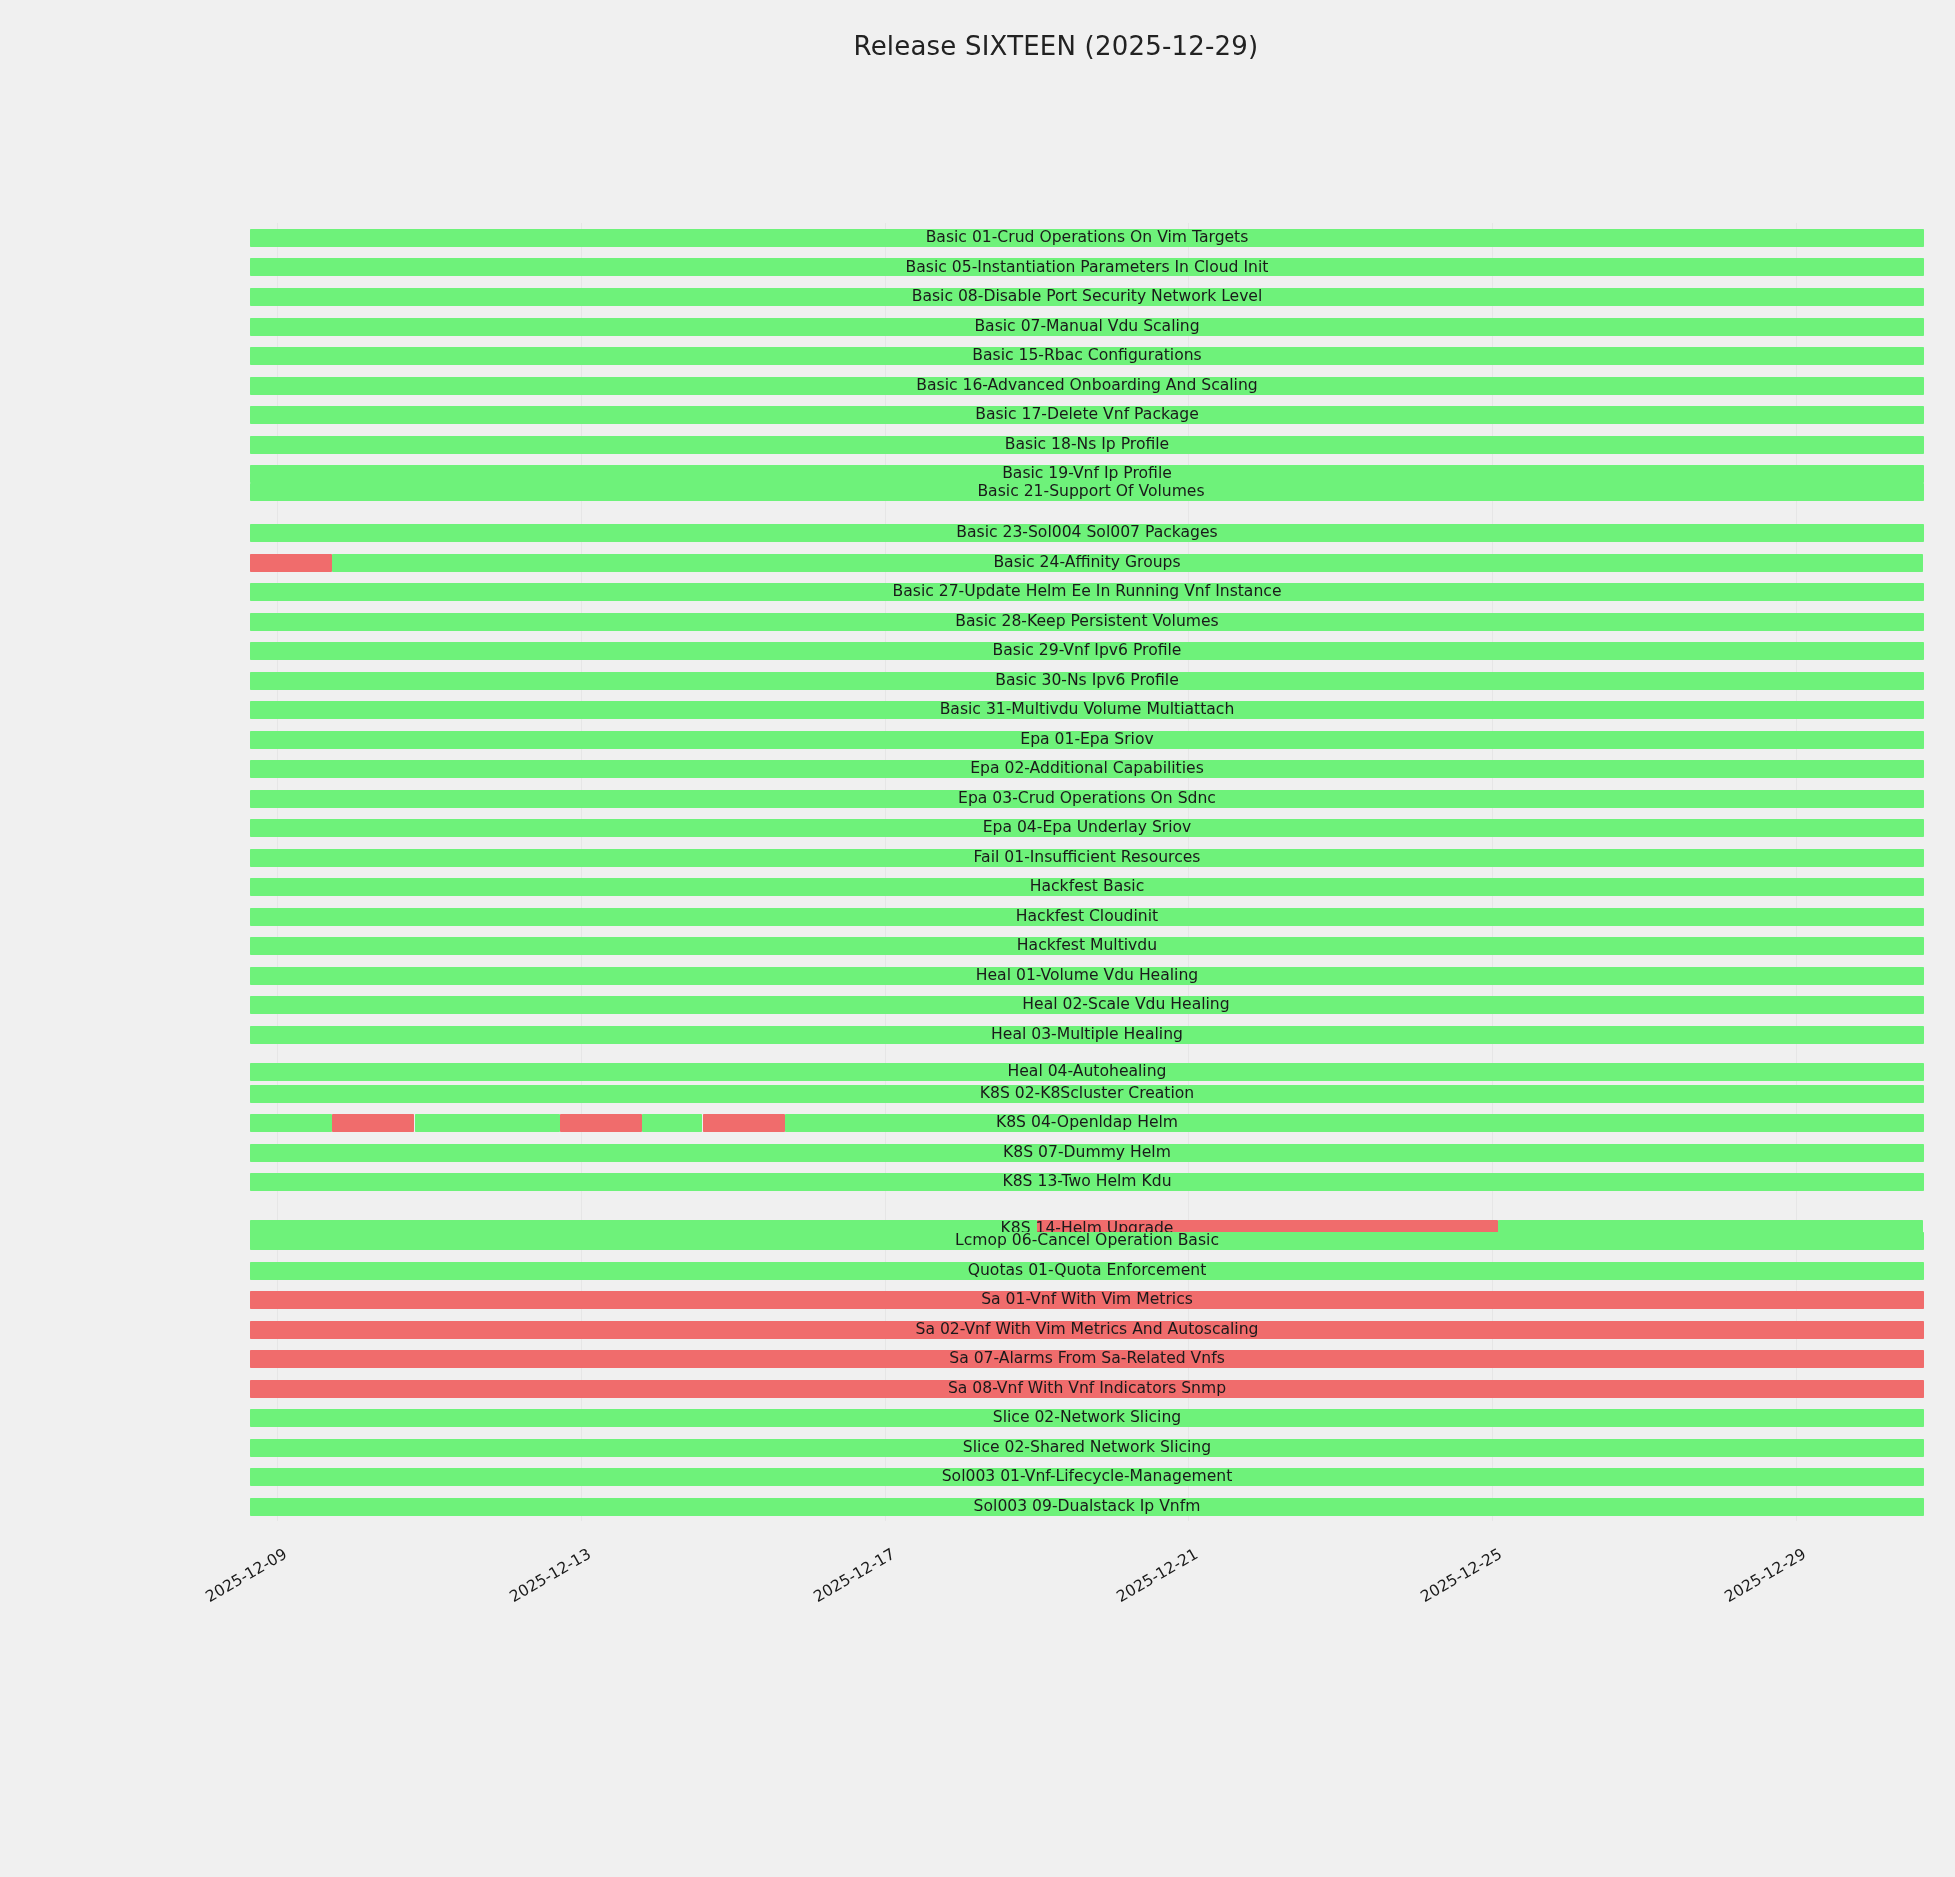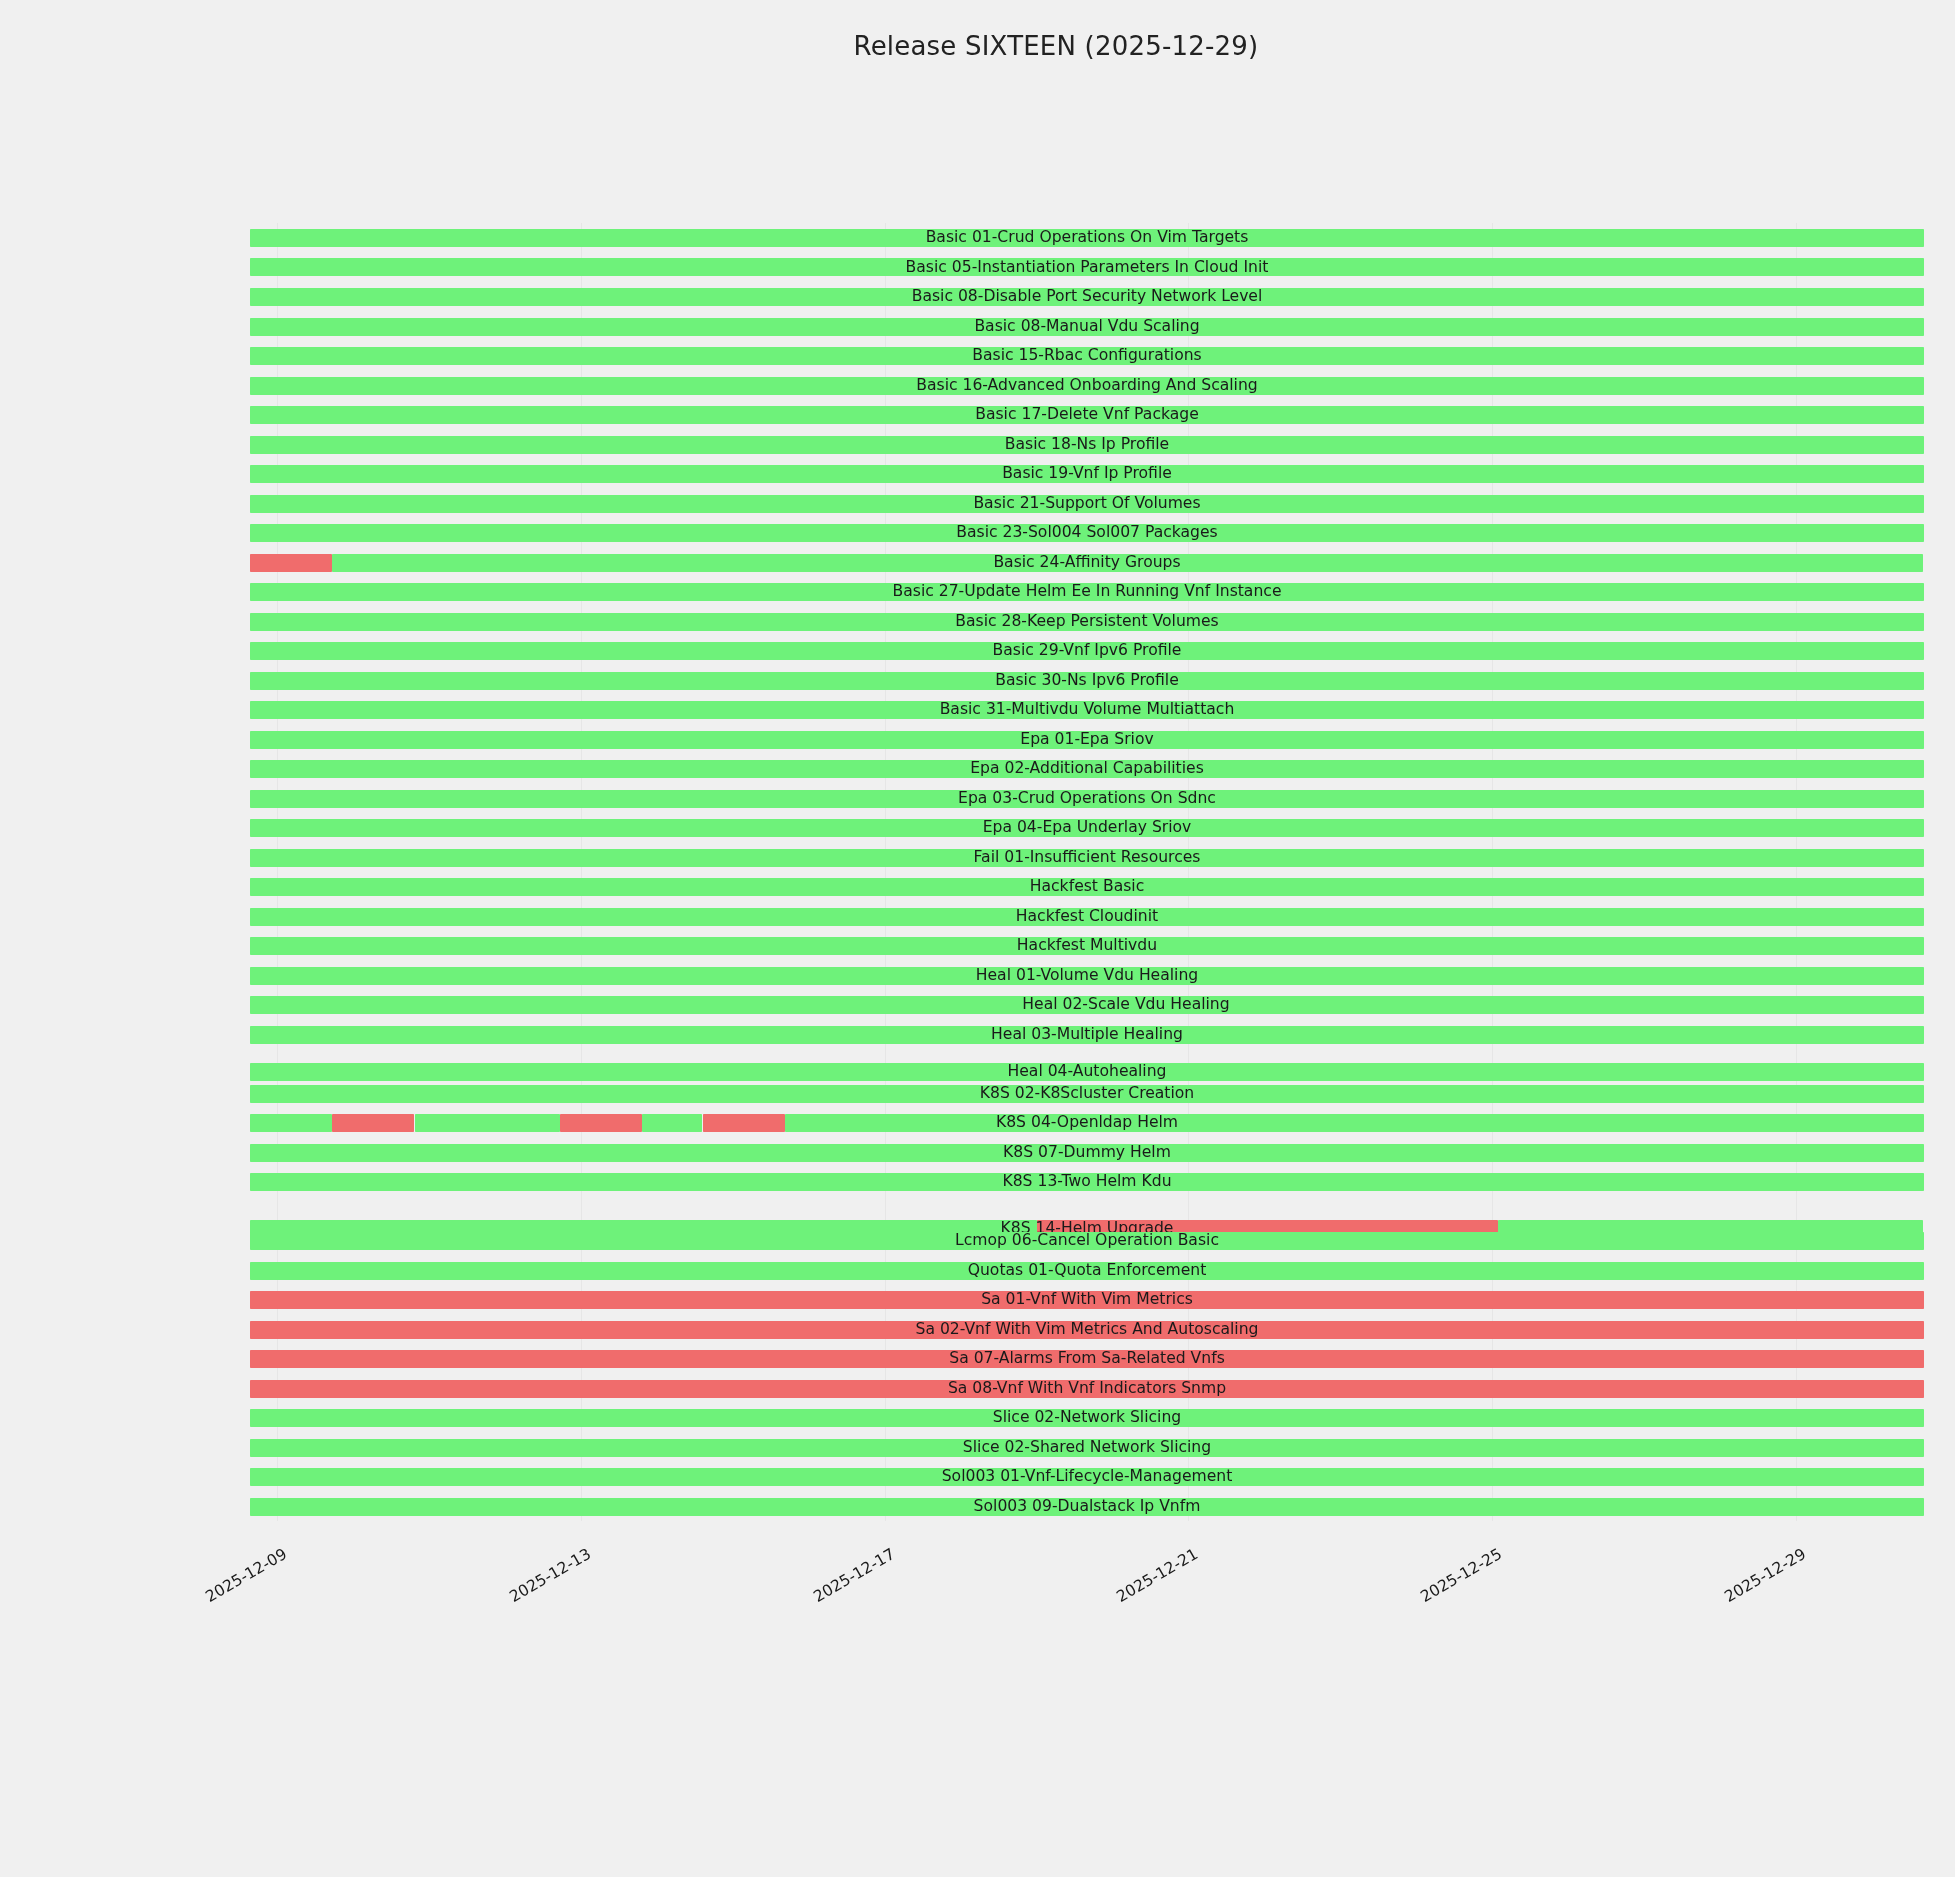--- a/index.html
+++ b/index.html
@@ -110,21 +110,21 @@
         <div class="row" style="top: 29.5px; height: 29.5px;">
           <div class="seg" style="left: 0px; width: 1674px; background: rgb(110, 242, 122); top: 5.8px;"></div>
           <div class="row-label" style="line-height: 29.5px;">Basic 05-Instantiation Parameters In Cloud Init</div>
         </div>
         <div class="row" style="top: 59px; height: 29.5px;">
           <div class="seg" style="left: 0px; width: 1674px; background: rgb(110, 242, 122); top: 5.8px;"></div>
           <div class="row-label" style="line-height: 29.5px;">Basic 08-Disable Port Security Network Level</div>
         </div>
         <div class="row" style="top: 89px; height: 29.5px;">
           <div class="seg" style="left: 0px; width: 1674px; background: rgb(110, 242, 122); top: 5.8px;"></div>
-          <div class="row-label" style="line-height: 29.5px;">Basic 08-Manual Vdu Scaling</div>
+          <div class="row-label" style="line-height: 29.5px;">Basic 07-Manual Vdu Scaling</div>
         </div>
         <div class="row" style="top: 118px; height: 29.5px;">
           <div class="seg" style="left: 0px; width: 1674px; background: rgb(110, 242, 122); top: 5.8px;"></div>
           <div class="row-label" style="line-height: 29.5px;">Basic 15-Rbac Configurations</div>
         </div>
         <div class="row" style="top: 148px; height: 29.5px;">
           <div class="seg" style="left: 0px; width: 1674px; background: rgb(110, 242, 122); top: 5.8px;"></div>
           <div class="row-label" style="line-height: 29.5px;">Basic 16-Advanced Onboarding And Scaling</div>
         </div>
         <div class="row" style="top: 177px; height: 29.5px;">
@@ -132,21 +132,21 @@
           <div class="row-label" style="line-height: 29.5px;">Basic 17-Delete Vnf Package</div>
         </div>
         <div class="row" style="top: 207px; height: 29.5px;">
           <div class="seg" style="left: 0px; width: 1674px; background: rgb(110, 242, 122); top: 5.8px;"></div>
           <div class="row-label" style="line-height: 29.5px;">Basic 18-Ns Ip Profile</div>
         </div>
         <div class="row" style="top: 236px; height: 29.5px;">
           <div class="seg" style="left: 0px; width: 1674px; background: rgb(110, 242, 122); top: 5.8px;"></div>
           <div class="row-label" style="line-height: 29.5px;">Basic 19-Vnf Ip Profile</div>
         </div>
-        <div class="row" style="top: 266px; height: 29.5px;">
+        <div class="row" style="top: 254px; height: 29.5px; padding-left: 8px;">
           <div class="seg" style="left: 0px; width: 1674px; background: rgb(110, 242, 122); top: 5.8px;"></div>
           <div class="row-label" style="line-height: 29.5px;">Basic 21-Support Of Volumes</div>
         </div>
         <div class="row" style="top: 295px; height: 29.5px;">
           <div class="seg" style="left: 0px; width: 1674px; background: rgb(110, 242, 122); top: 5.8px;"></div>
           <div class="row-label" style="line-height: 29.5px;">Basic 23-Sol004 Sol007 Packages</div>
         </div>
         <div class="row" style="top: 325px; height: 29.5px;">
           <div class="seg" style="left: 0px; width: 82px; background: rgb(240, 108, 108); top: 5.8px;"></div>
           <div class="seg" style="left: 82px; width: 1591px; background: rgb(110, 242, 122); top: 5.8px;"></div>

